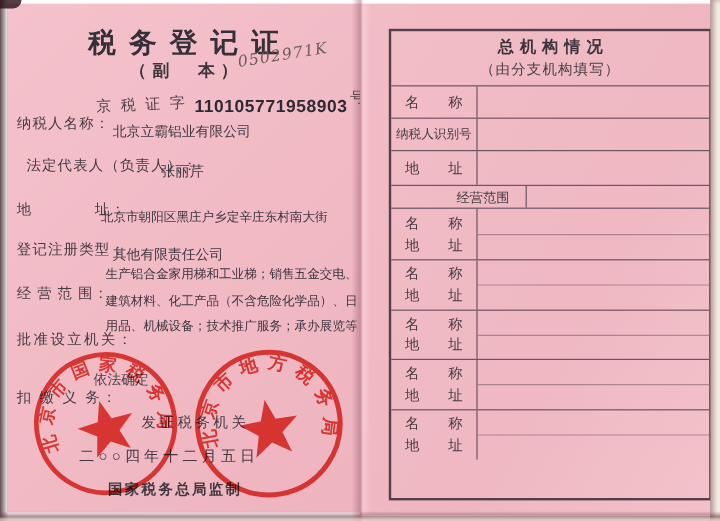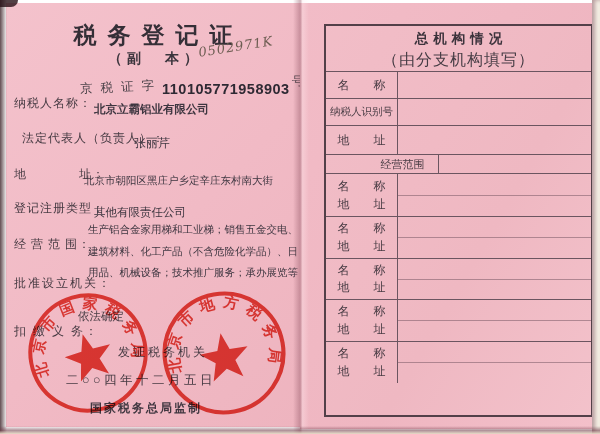--- a/index.html
+++ b/index.html
@@ -42,21 +42,21 @@
   .issuer{left:112px;top:341px;font-size:12px;letter-spacing:3px;color:#453a42;}
   .date{left:60px;top:369px;font-size:12.5px;letter-spacing:3.5px;color:#453a42;}
   .maker{left:84px;top:397px;font-size:12px;letter-spacing:2px;font-weight:bold;color:#403740;}
   .seal{position:absolute;mix-blend-mode:multiply;opacity:.9;}
   
   .tbl{position:absolute;left:24px;top:21px;width:265px;height:389px;
        border:2px solid #534049;display:flex;flex-direction:column;background:rgba(255,255,255,0.03);}
   .thead{display:flex;flex-direction:column;align-items:center;justify-content:center;
          border-bottom:1px solid #6b5560;}
   .thead .t1{font-size:13.5px;font-weight:bold;letter-spacing:5px;color:#3c333c;text-indent:5px;}
-  .thead .t2{font-size:16px;letter-spacing:1px;color:#473d45;margin-top:2px;}
+  .thead .t2{font-size:12px;letter-spacing:1px;color:#473d45;margin-top:2px;}
   .trow{display:flex;border-bottom:1px solid #6b5560;}
   .trow:last-child{border-bottom:none;}
   .lcell{width:71px;border-right:1px solid #6b5560;display:flex;align-items:center;
          justify-content:center;font-size:12px;color:#473b43;}
   .vcell{flex:1;}
   .brow{display:flex;border-bottom:1px solid #6b5560;}
   .brow:last-child{border-bottom:none;}
   .brow .lcell{flex-direction:column;justify-content:space-around;padding:3px 0;}
   .brow .vcell{display:flex;flex-direction:column;}
   .brow .vcell .half1{flex:1;border-bottom:1px solid rgba(122,90,102,.55);}
@@ -79,21 +79,21 @@
     <div class="txt subtitle">（副　本）</div>
     <div class="txt handwritten">0502971K</div>
 
     <div class="txt serial">
       <span class="pfx">京税证字</span>
       <span class="num">110105771958903</span>
       <span class="sfx">号</span>
     </div>
 
     <div class="txt flabel" style="left:8px;top:92px;">纳税人名称：</div>
-    <div class="txt fvalue" style="left:88px;top:99px;font-weight:bold;">北京立霸铝业有限公司</div>
+    <div class="txt fvalue" style="left:88px;top:99px;">北京立霸铝业有限公司</div>
 
     <div class="txt flabel" style="left:16px;top:127px;">法定代表人（负责人）：</div>
     <div class="txt fvalue" style="left:128px;top:132px;font-size:12px;">张丽芹</div>
 
     <div class="txt flabel" style="left:8px;top:163px;">地　　　　址：</div>
     <div class="txt flabel" style="left:8px;top:197px;">登记注册类型：</div>
 
     <div class="txt fvalue" style="left:78px;top:171px;font-size:10.5px;">北京市朝阳区黑庄户乡定辛庄东村南大街</div>
     <div class="txt fvalue" style="left:88px;top:202px;">其他有限责任公司</div>
 
@@ -132,21 +132,21 @@
       <polygon points="70,48 76.8,66.7 96.6,67.3 80.9,79.6 86.5,98.7 70,87.5 53.5,98.7 59.1,79.6 43.4,67.3 63.2,66.7" fill="#e1352b"></polygon>
       <text font-size="16.5" font-weight="bold" fill="#e1352b" letter-spacing="8" font-family="Liberation Sans, DejaVu Sans, sans-serif">
         <textPath href="#arcR" startOffset="5">北京市地方税务局</textPath>
       </text>
     </svg>
   </div>
 
   <div class="page page-right">
     <div class="tbl">
 
-      <div class="thead" style="height:45px;justify-content:flex-end;">
+      <div class="thead" style="height:45px;">
         <div class="t1">总机构情况</div>
         <div class="t2">（由分支机构填写）</div>
       </div>
 
       <div class="trow" style="height:26px;">
         <div class="lcell">名　　称</div>
         <div class="vcell"></div>
       </div>
       <div class="trow" style="height:26px;">
         <div class="lcell" style="font-size:10.5px;">纳税人识别号</div>

